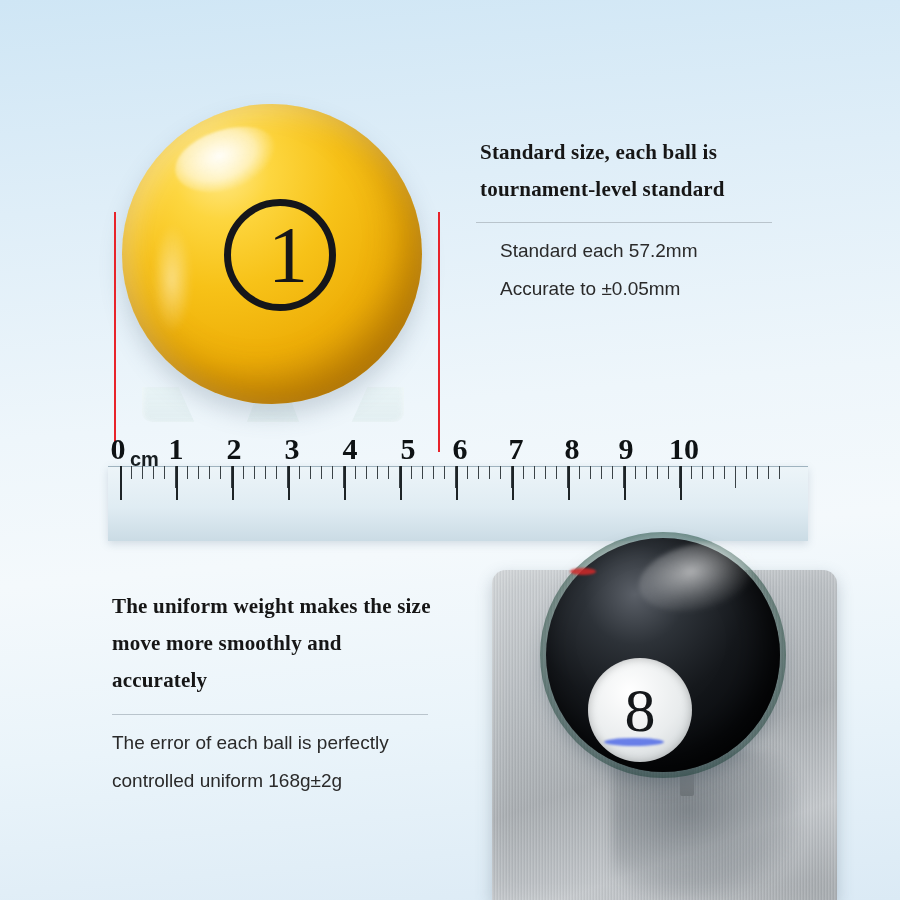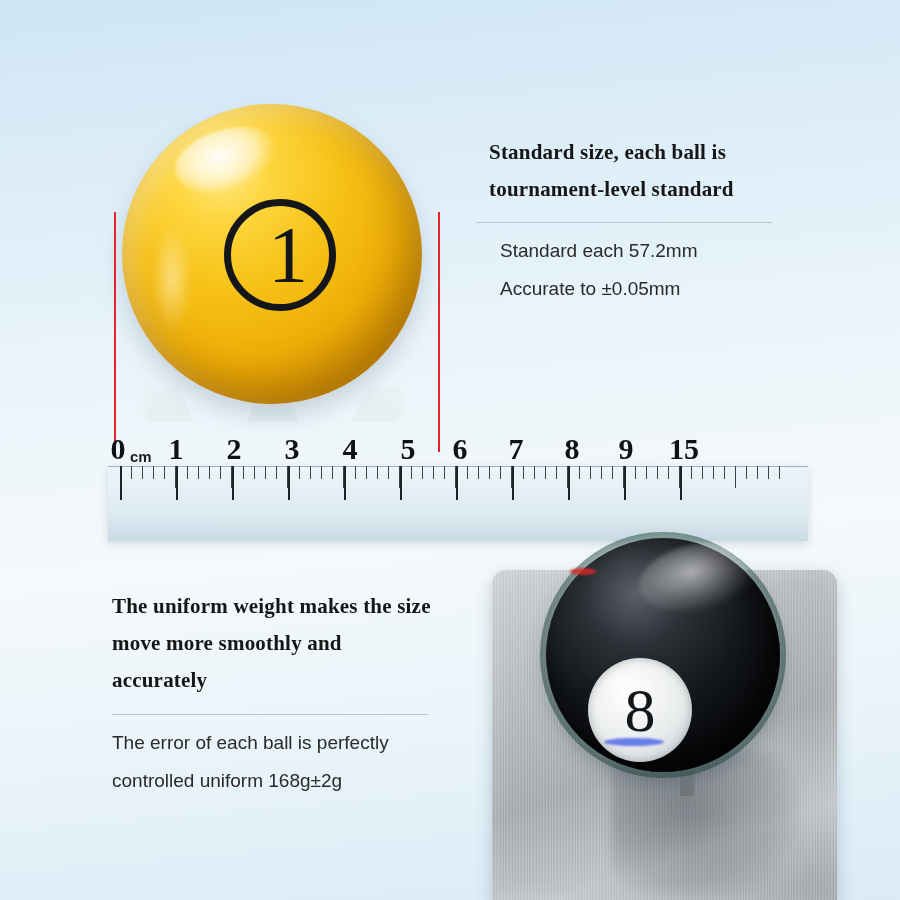--- a/index.html
+++ b/index.html
@@ -171,21 +171,21 @@
     font-weight: bold;
     font-size: 30px;
     color: #0e1214;
     transform: translateX(-50%);
   }
   #ruler-unit {
     position: absolute;
     top: 16px;
     left: 22px;
     font-family: "Liberation Sans", sans-serif;
-    font-size: 15px;
+    font-size: 20px;
     font-weight: bold;
     color: #171d20;
   }
 
   
   #bottom-text {
     position: absolute;
     left: 112px;
     top: 588px;
     width: 340px;
@@ -311,41 +311,41 @@
       <div id="ball-one-gloss2"></div>
       <div id="ball-one-circle"></div>
       <div id="ball-one-number">1</div>
     </div>
   </div>
 
   <div class="measure-line" style="left:114px; top:212px; height:240px;"></div>
   <div class="measure-line" style="left:438px; top:212px; height:240px;"></div>
 
   <div id="top-text">
-    <div class="headline" style="left:13px; top:0; width:310px;">Standard size, each ball is tournament-level standard</div>
+    <div class="headline" style="left:4px; top:0; width:310px;">Standard size, each ball is tournament-level standard</div>
     <div class="rule" style="left:0; top:88px; width:296px;"></div>
     <div class="subtext" style="left:24px; top:98px; width:300px;">Standard each 57.2mm</div>
     <div class="subtext" style="left:24px; top:136px; width:300px;">Accurate to ±0.05mm</div>
   </div>
 
   <div id="ruler">
     <div id="ruler-body"></div>
     <div id="ruler-unit">cm</div>
 
     <div class="ruler-num" style="left:10px;">0</div>
     <div class="ruler-num" style="left:68px;">1</div>
     <div class="ruler-num" style="left:126px;">2</div>
     <div class="ruler-num" style="left:184px;">3</div>
     <div class="ruler-num" style="left:242px;">4</div>
     <div class="ruler-num" style="left:300px;">5</div>
     <div class="ruler-num" style="left:352px;">6</div>
     <div class="ruler-num" style="left:408px;">7</div>
     <div class="ruler-num" style="left:464px;">8</div>
     <div class="ruler-num" style="left:518px;">9</div>
-    <div class="ruler-num" style="left:576px;">15</div>
+    <div class="ruler-num" style="left:576px;">10</div>
 
     <div class="tick major" style="left:12px;"></div>
     <div class="tick minor" style="left:23px;"></div>
     <div class="tick minor" style="left:34px;"></div>
     <div class="tick minor" style="left:45px;"></div>
     <div class="tick minor" style="left:56px;"></div>
     <div class="tick mid" style="left:67px;"></div>
 
     <div class="tick major" style="left:68px;"></div>
     <div class="tick minor" style="left:79px;"></div>

